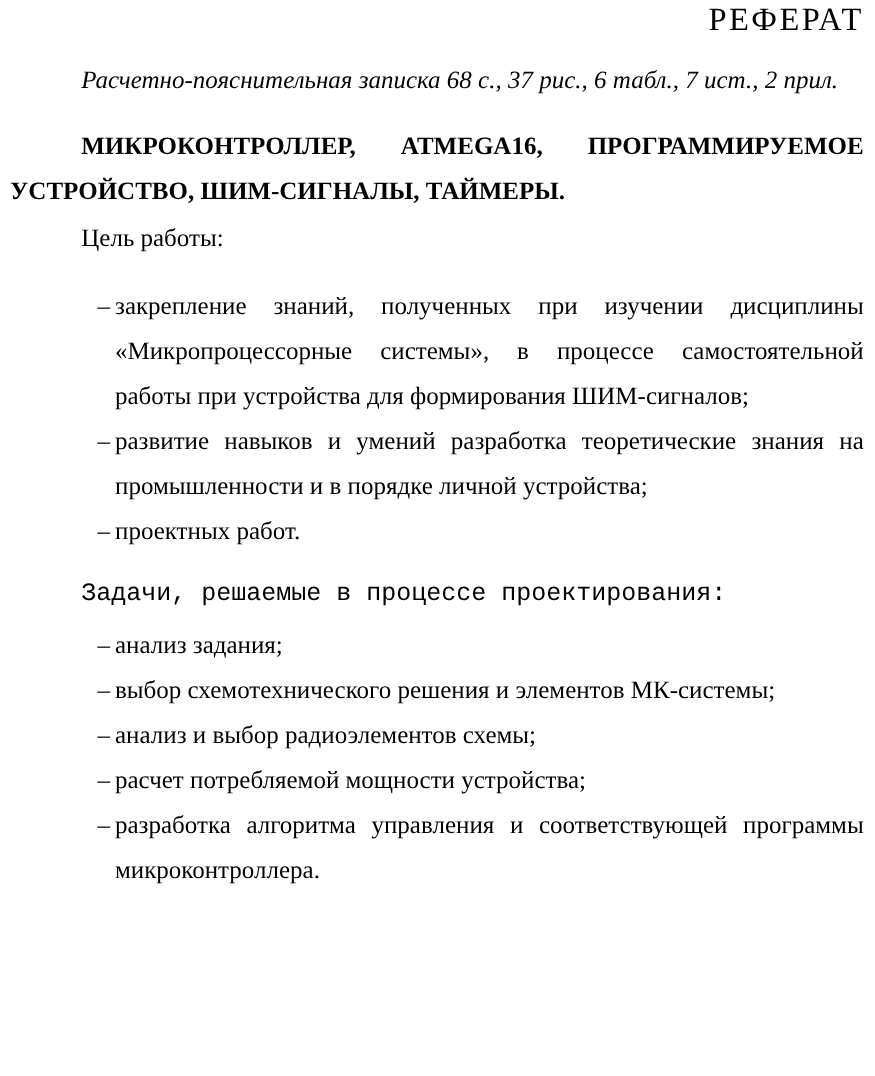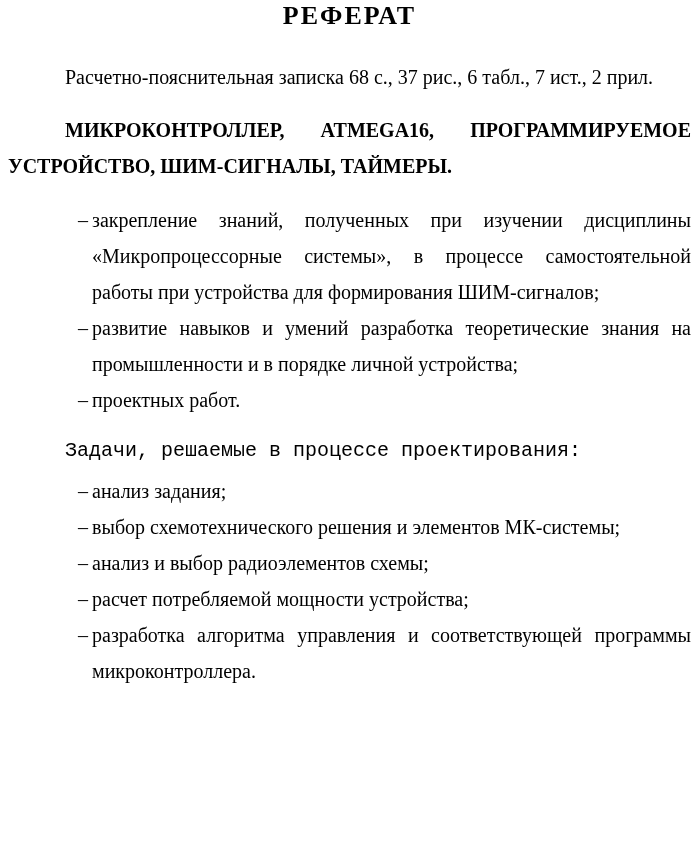--- a/index.html
+++ b/index.html
@@ -10,23 +10,23 @@
     overflow: hidden;
     color: #000000;
     font-family: "Liberation Serif", "DejaVu Serif", serif;
   }
   .page { padding: 0 9px 0 8px; }
 
   .title {
     margin: 0;
     font-size: 26px;
     line-height: 32px;
-    font-weight: bold;
+    font-weight: normal;
     letter-spacing: 2px;
-    text-align: center;
+    text-align: right;
     white-space: nowrap;
   }
 
   #blocks {
     font-size: 20px;
     line-height: 36px;
   }
 
   
   .jline { text-align: justify; text-align-last: justify; }
@@ -43,26 +43,29 @@
     top: 0;
     line-height: 36px;
   }
 </style>
 </head>
 <body>
 
 <div class="page">
   <h1 class="title">РЕФЕРАТ</h1>
   <div id="blocks">
-      <div style="margin-top: 27px;">
+      <div style="margin-top: 14px; font-style: italic;">
         <div class="lline indent">Расчетно-пояснительная записка 68 с., 37 рис., 6 табл., 7 ист., 2 прил.</div>
       </div>
       <div style="margin-top: 17px; font-weight: bold;">
         <div class="jline indent">МИКРОКОНТРОЛЛЕР, ATMEGA16, ПРОГРАММИРУЕМОЕ</div>
         <div class="lline">УСТРОЙСТВО, ШИМ-СИГНАЛЫ, ТАЙМЕРЫ.</div>
+      </div>
+      <div style="margin-top: 2px;">
+        <div class="lline indent">Цель работы:</div>
       </div>
       <div class="list" style="margin-top: 18px;">
         <div class="li">
           <span class="marker">–</span>
           <div class="jline">закрепление знаний, полученных при изучении дисциплины</div>
           <div class="jline">«Микропроцессорные системы», в процессе самостоятельной</div>
           <div class="lline">работы при устройства для формирования ШИМ-сигналов;</div>
         </div>
         <div class="li">
           <span class="marker">–</span>

